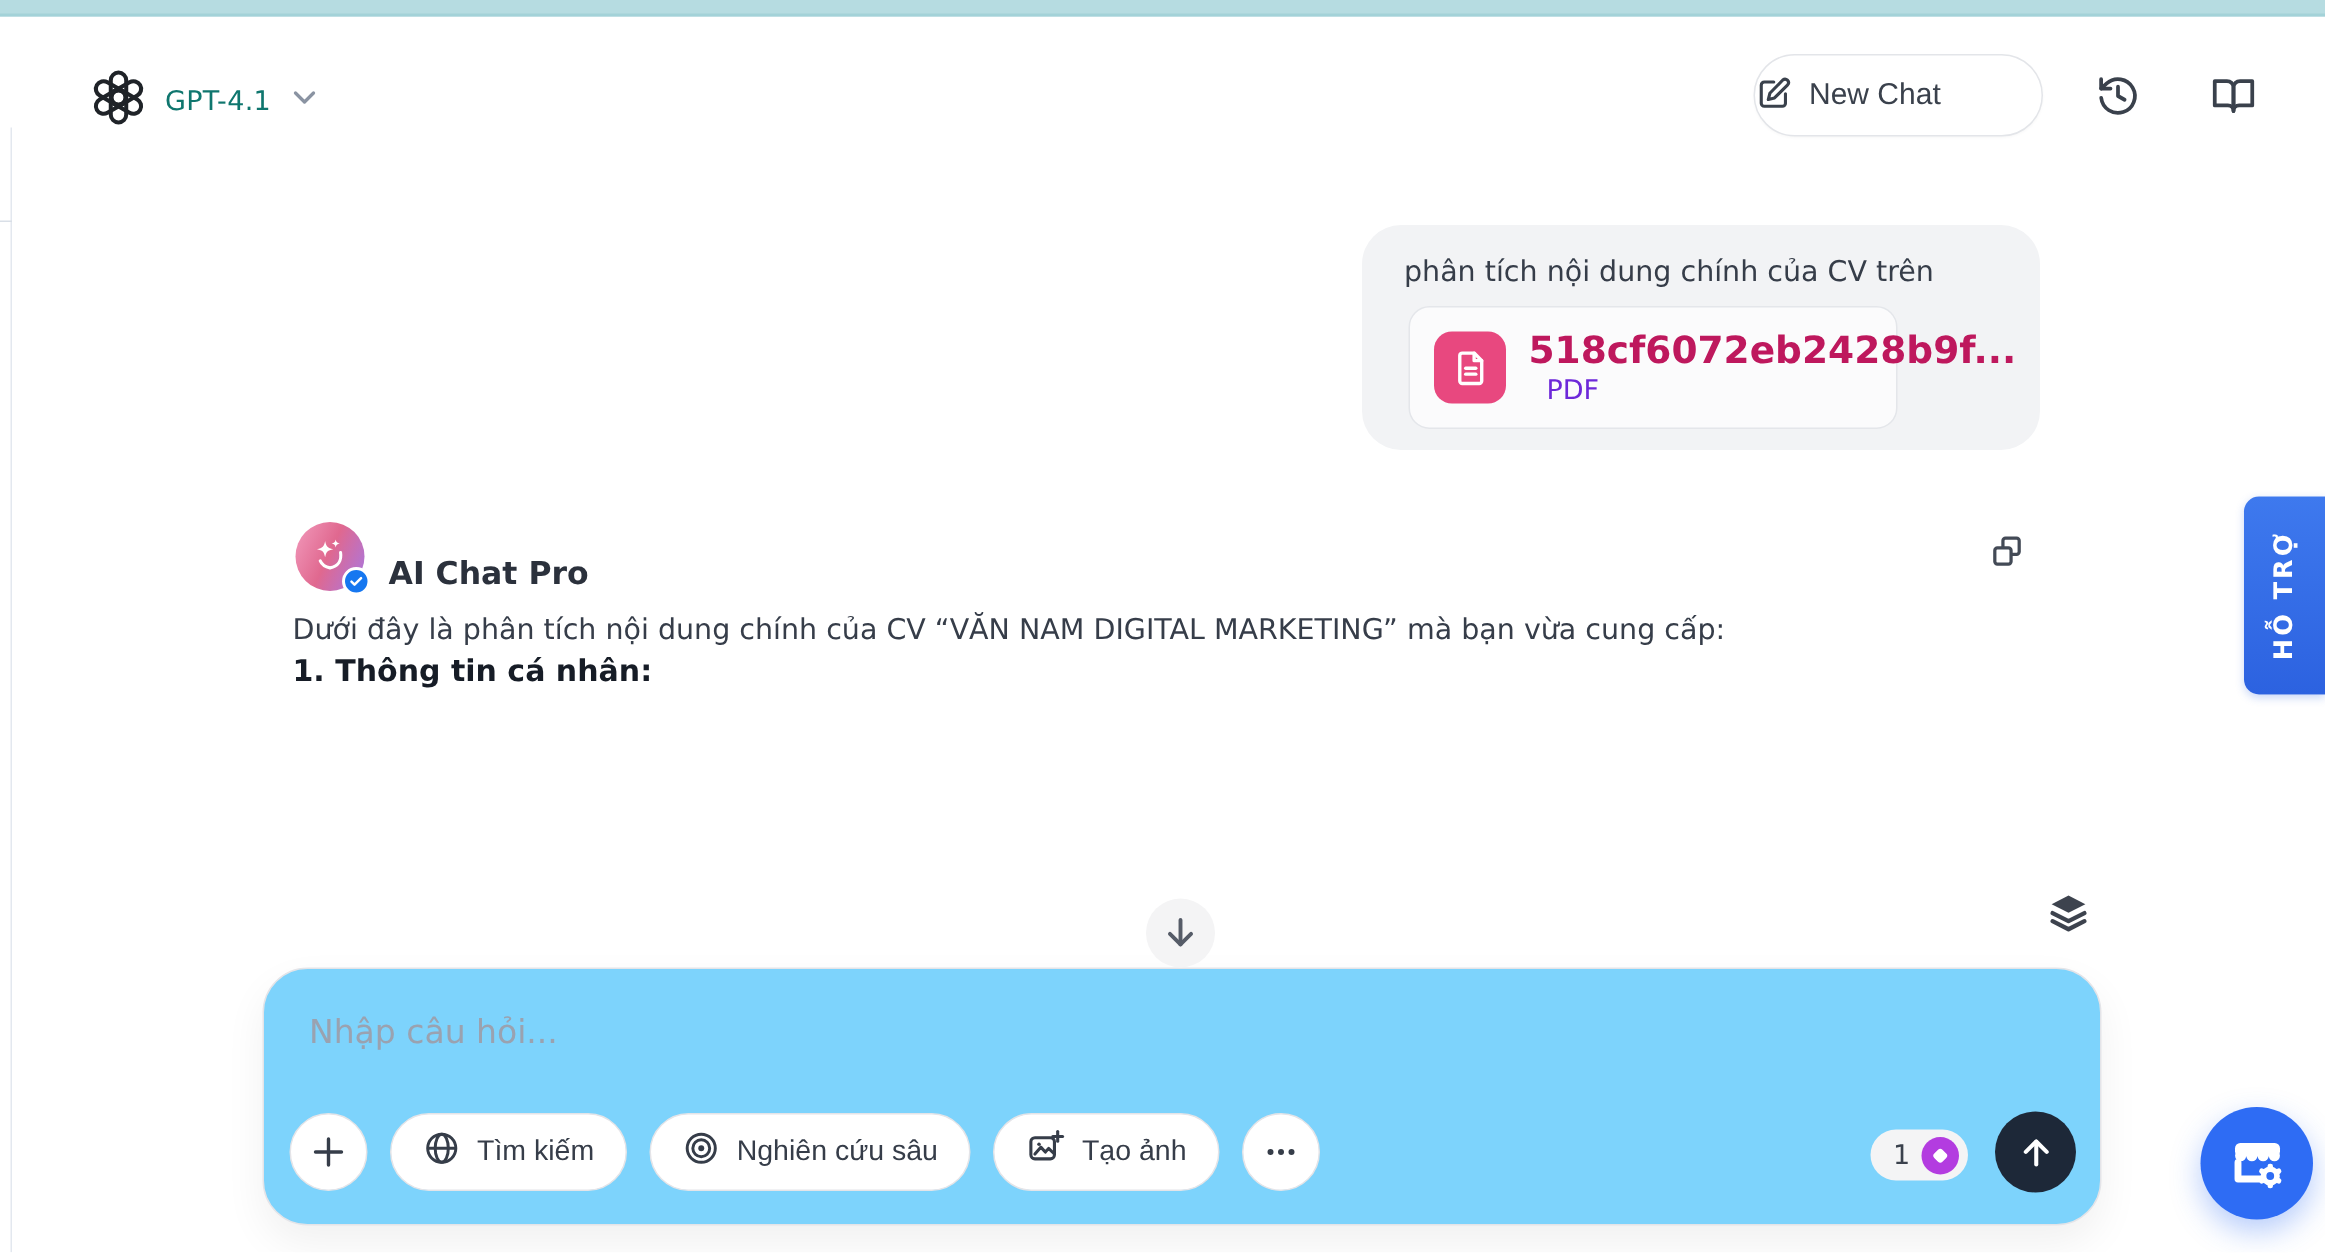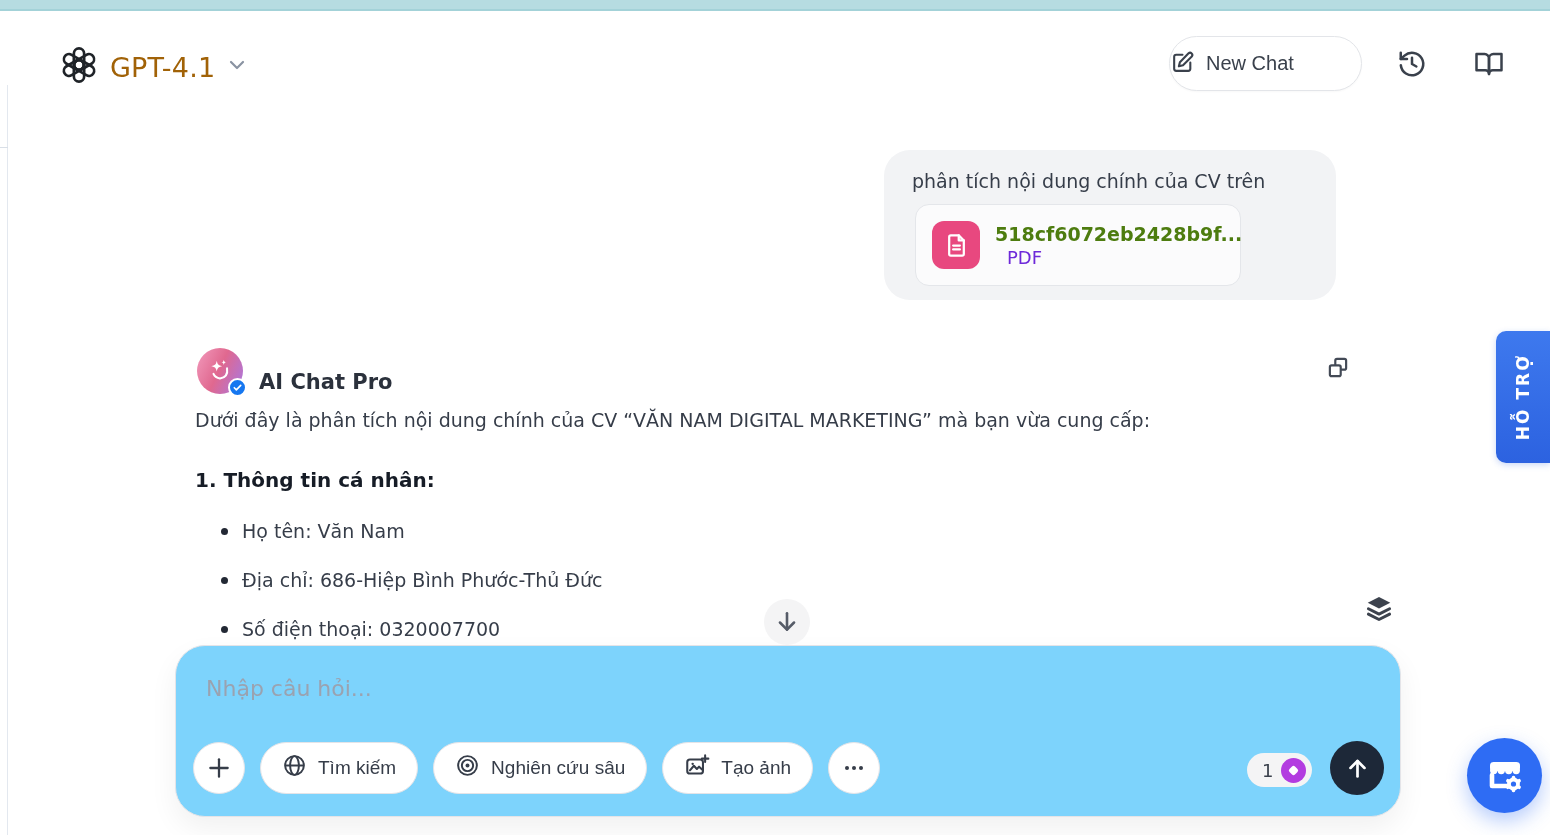--- a/index.html
+++ b/index.html
@@ -11,56 +11,56 @@
   .teal-bar { position:absolute; left:0; top:0; width:1550px; height:11px;
     background:#b6dce1; border-bottom:2px solid #a3d2d8; z-index:2; }
 
   
   .left-edge { position:absolute; left:7px; top:85px; width:1px; height:750px; background:#e3e8ef; z-index:1; }
   .left-tick { position:absolute; left:0; top:147px; width:8px; height:1px; background:#d9dfe7; z-index:1; }
 
   
   .header { position:absolute; left:0; top:13px; width:1550px; height:100px; z-index:3; }
   .model-switcher { position:absolute; left:60px; top:33px; display:flex; align-items:center; gap:12px; cursor:pointer; }
-  .model-name { font-size:27px; color:#a16207; letter-spacing:.2px; }
+  .model-name { font-size:18px; color:#0f766e; letter-spacing:.2px; }
   .new-chat-btn { position:absolute; left:1169px; top:23px; width:193px; height:55px; background:#fff;
     border:1px solid #e3e5e9; border-radius:28px; display:flex; align-items:center; 
     gap:11px; cursor:pointer; box-shadow:0 1px 2px rgba(0,0,0,.03); }
   .new-chat-label { font-size:20px; color:#3a414c; }
   .hdr-icon { position:absolute; top:23px; width:55px; height:55px; display:flex; align-items:center; justify-content:center; cursor:pointer; }
   .hdr-icon.history { left:1384px; }
   .hdr-icon.book { left:1461px; }
 
   
-  .user-msg { position:absolute; left:884px; top:150px; width:452px; height:150px;
+  .user-msg { position:absolute; left:908px; top:150px; width:452px; height:150px;
     background:#f2f3f5; border-radius:26px; padding:20px 28px; z-index:1; }
   .user-msg-text { font-size:19px; color:#363d49; }
   .attach-card { position:absolute; left:31px; top:54px; width:326px; height:82px;
     background:#fbfbfc; border:1px solid #e4e6ea; border-radius:14px;
     display:flex; align-items:center; gap:15px; padding:0 16px; cursor:pointer; }
   .attach-icon { width:48px; height:48px; border-radius:12px; background:#e8487f; flex:0 0 auto;
     display:flex; align-items:center; justify-content:center; }
   .attach-meta { display:flex; flex-direction:column; gap:2px; min-width:0; }
-  .attach-name { font-size:19px; font-weight:700; color:#4d7c0f; white-space:nowrap; }
+  .attach-name { font-size:25px; font-weight:700; color:#be185d; white-space:nowrap; }
   .attach-type { font-size:18px; color:#6d28d9;margin-left:12px; }
 
   
   .ai-header { position:absolute; left:197px; top:348px; display:flex; align-items:flex-end; gap:16px; z-index:1; }
   .ai-avatar { position:relative; width:46px; height:46px; border-radius:50%;
     background:linear-gradient(115deg,#f29abc 0%,#e0688f 48%,#a678e5 100%);
     display:flex; align-items:center; justify-content:center; }
   .verified-badge { position:absolute; right:-4px; bottom:-3px; width:19px; height:19px; border-radius:50%;
     background:#1677f0; border:2px solid #fff; display:flex; align-items:center; justify-content:center; }
   .ai-name { font-size:21px; font-weight:700; color:#2b313c; }
   .copy-btn { position:absolute; left:1324px; top:354px; width:28px; height:28px; cursor:pointer; z-index:1;
     display:flex; align-items:center; justify-content:center; }
 
   .ai-body { position:absolute; left:195px; top:405px; width:1090px; z-index:1; }
   .ai-intro { font-size:19px; color:#363d49; line-height:30px; }
-  .ai-section { margin-top:33px; font-size:20px; font-weight:700; color:#161c26; }
+  .ai-section { font-size:20px; font-weight:700; color:#161c26; }
   .ai-bullets { margin-top:26px; list-style:none; }
   .ai-bullets li { position:relative; padding-left:47px; margin-bottom:23px; font-size:19px; color:#363d49; line-height:26px; }
   .ai-bullets li::before { content:""; position:absolute; left:26px; top:10px; width:7px; height:7px;
     border-radius:50%; background:#222834; }
 
   
   .scroll-down-btn { position:absolute; left:764px; top:599px; width:46px; height:46px; border-radius:50%;
     background:#f4f4f5; display:flex; align-items:center; justify-content:center; cursor:pointer; z-index:5; }
   .layers-btn { position:absolute; left:1363px; top:592px; width:32px; height:32px; display:flex;
     align-items:center; justify-content:center; cursor:pointer; z-index:1; }
@@ -189,25 +189,20 @@
   <div class="copy-btn">
     <svg width="26" height="26" viewBox="0 0 24 24" fill="none" stroke="#434a56" stroke-width="2">
       <rect x="9.5" y="3.5" width="10" height="10" rx="1.6"></rect>
       <rect x="4.5" y="9.5" width="10" height="10" rx="1.6" fill="#ffffff"></rect>
     </svg>
   </div>
 
   <div class="ai-body">
     <p class="ai-intro">Dưới đây là phân tích nội dung chính của CV “VĂN NAM DIGITAL MARKETING” mà bạn vừa cung cấp:</p>
     <p class="ai-section">1. Thông tin cá nhân:</p>
-    <ul class="ai-bullets">
-      <li>Họ tên: Văn Nam</li>
-      <li>Địa chỉ: 686-Hiệp Bình Phước-Thủ Đức</li>
-      <li>Số điện thoại: 0320007700</li>
-    </ul>
   </div>
 
   <div class="scroll-down-btn">
     <svg width="26" height="26" viewBox="0 0 24 24" fill="none" stroke="#565c68" stroke-width="2.4" stroke-linecap="round" stroke-linejoin="round">
       <path d="M12 4v15"></path>
         <path d="M5.5 12.5L12 19l6.5-6.5"></path>
     </svg>
   </div>
 
   <div class="layers-btn">

